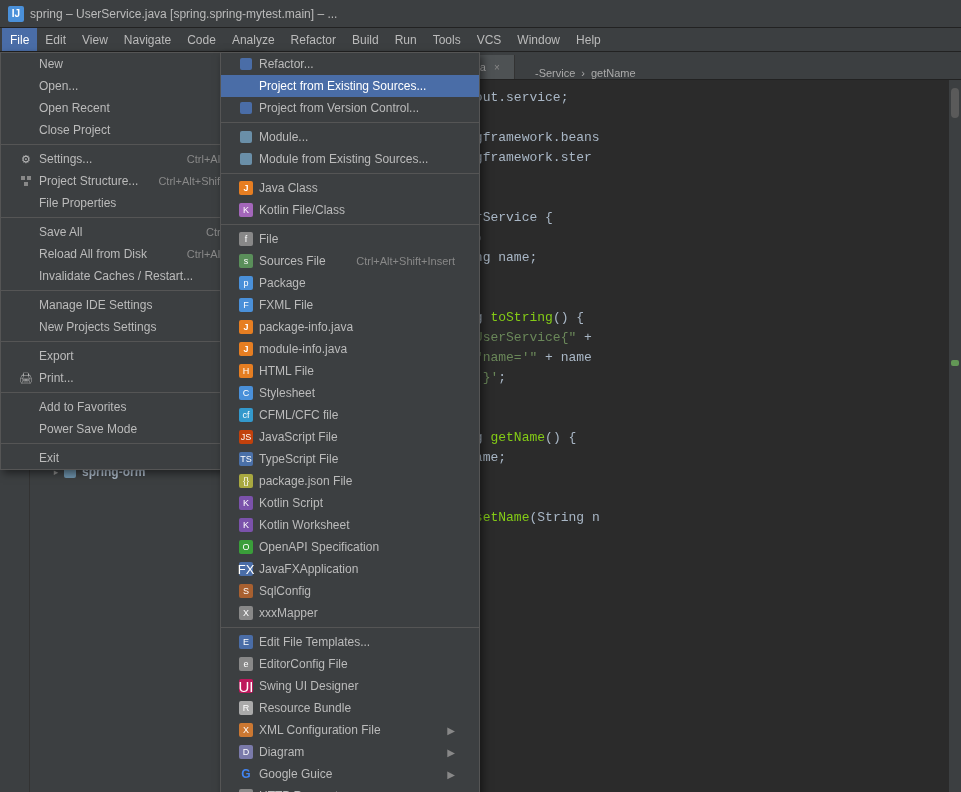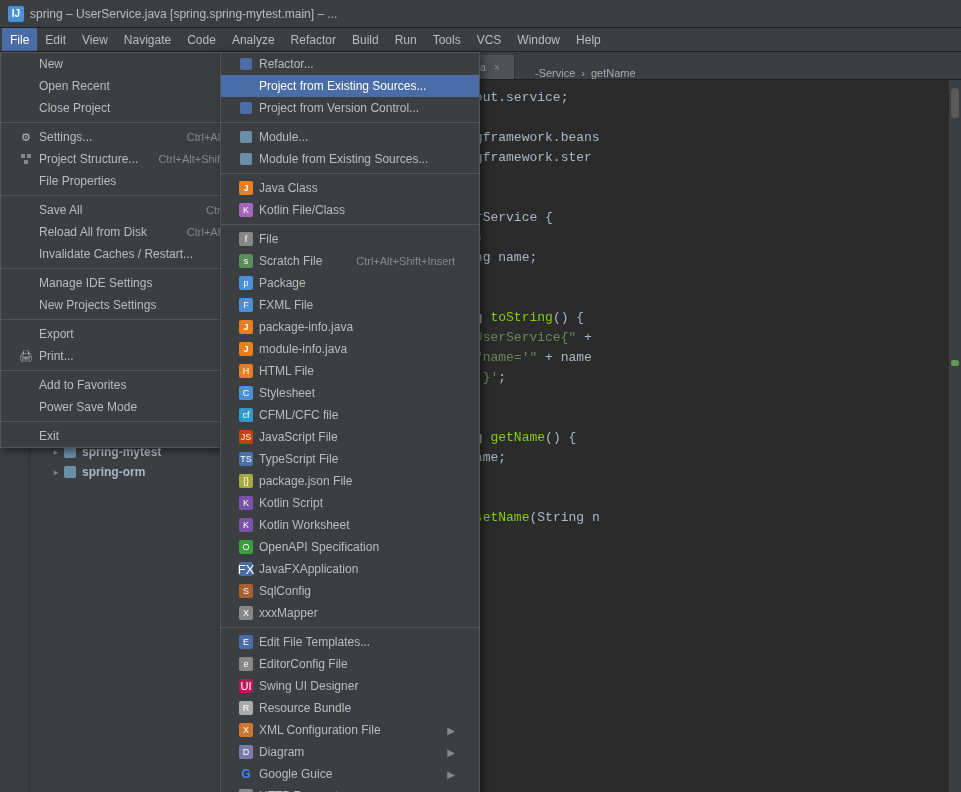--- a/index.html
+++ b/index.html
@@ -249,21 +249,21 @@
     .icon-js { background: #c2410c; color: white; font-size: 9px; }
     .icon-ts { background: #4a70a8; color: white; font-size: 9px; }
     .icon-json { background: #a8a840; color: white; font-size: 9px; }
     .icon-kts { background: #7b52ab; color: white; font-size: 9px; }
     .icon-openapi { background: #3a9e3a; color: white; font-size: 9px; }
     .icon-javafx { background: #4a6da7; color: white; font-size: 13px; }
     .icon-sql { background: #a86030; color: white; font-size: 9px; }
     .icon-xxx { background: #888; color: white; font-size: 9px; }
     .icon-edit { background: #4a6da7; color: white; font-size: 9px; }
     .icon-editorconfig { background: #888; color: white; font-size: 9px; }
-    .icon-swing { background: #be185d; color: white; font-size: 11px; }
+    .icon-swing { background: #be185d; color: white; font-size: 15px; }
     .icon-resource { background: #aaa; color: white; font-size: 9px; }
     .icon-xml { background: #cc7832; color: white; font-size: 9px; }
     .icon-diagram { background: #7a7aaa; color: white; font-size: 9px; }
     .icon-http { background: #888; color: white; font-size: 9px; }
   </style>
 </head>
 <body>
 
 <div class="title-bar">
   <span class="title-bar-icon">IJ</span>
@@ -656,20 +656,24 @@
 <div class="dropdown-container">
 
   <div class="menu-dropdown" style="min-width:240px;">
 
     <div class="dropdown-item">
       <span class="item-icon"></span>
       <span>New</span>
       <span class="submenu-arrow">▶</span>
     </div>
 
+    <div class="dropdown-item">
+      <span class="item-icon"></span>
+      <span>Open...</span>
+    </div>
 
     <div class="dropdown-item">
       <span class="item-icon"></span>
       <span>Open Recent</span>
       <span class="submenu-arrow">▶</span>
     </div>
 
     <div class="dropdown-item">
       <span class="item-icon"></span>
       <span>Close Project</span>
@@ -839,21 +843,21 @@
       <span class="item-icon">
           <span class="icon-square icon-file">f</span>
         </span>
       <span>File</span>
     </div>
 
     <div class="dropdown-item">
       <span class="item-icon">
           <span class="icon-square icon-scratch">s</span>
         </span>
-      <span>Scratch File</span>
+      <span>Sources File</span>
       <span class="shortcut">Ctrl+Alt+Shift+Insert</span>
     </div>
 
     <div class="dropdown-item">
       <span class="item-icon">
           <span class="icon-square icon-pkg">p</span>
         </span>
       <span>Package</span>
     </div>
 

